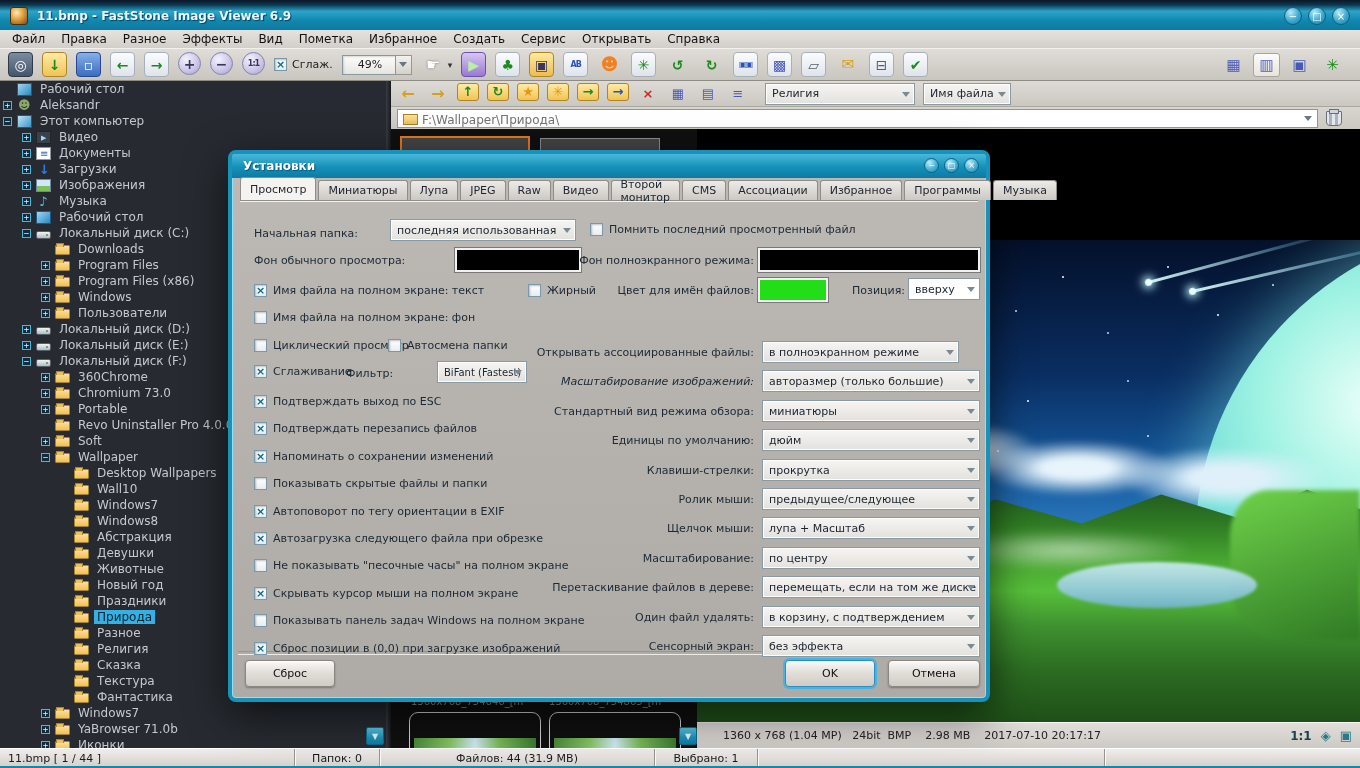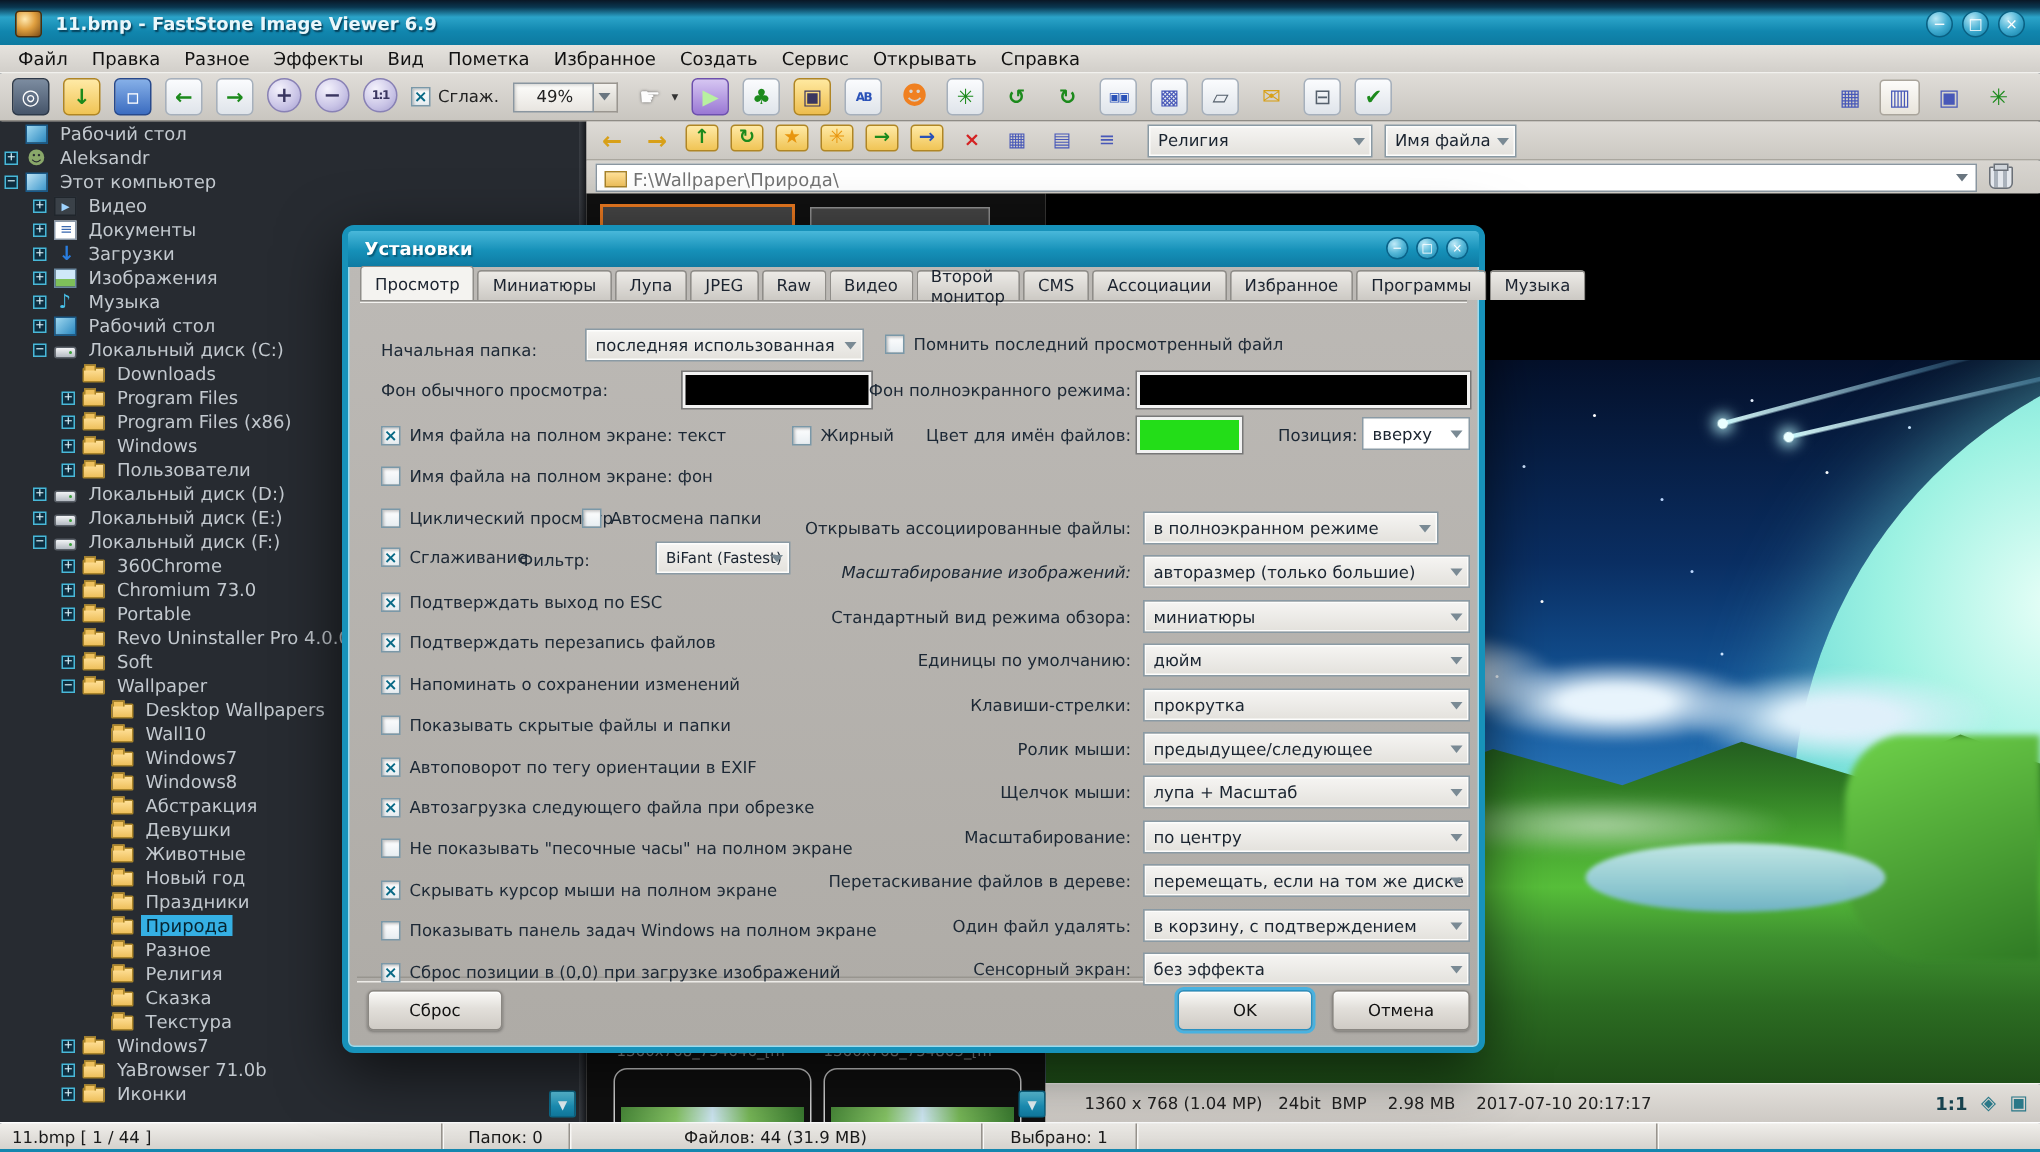--- a/index.html
+++ b/index.html
@@ -528,20 +528,25 @@
         <div class="trow" style="padding-left: 60px;">
           <span class="exp" style="visibility: hidden;"></span>
           <span class="ti ti-folder"></span>
           <span class="tl">Сказка</span>
         </div>
         <div class="trow" style="padding-left: 60px;">
           <span class="exp" style="visibility: hidden;"></span>
           <span class="ti ti-folder"></span>
           <span class="tl">Текстура</span>
         </div>
+        <div class="trow" style="padding-left: 60px;">
+          <span class="exp" style="visibility: hidden;"></span>
+          <span class="ti ti-folder"></span>
+          <span class="tl">Фантастика</span>
+        </div>
         <div class="trow" style="padding-left: 41px;">
           <span class="exp">+</span>
           <span class="ti ti-folder"></span>
           <span class="tl">Windows7</span>
         </div>
         <div class="trow" style="padding-left: 41px;">
           <span class="exp">+</span>
           <span class="ti ti-folder"></span>
           <span class="tl">YaBrowser 71.0b</span>
         </div>

